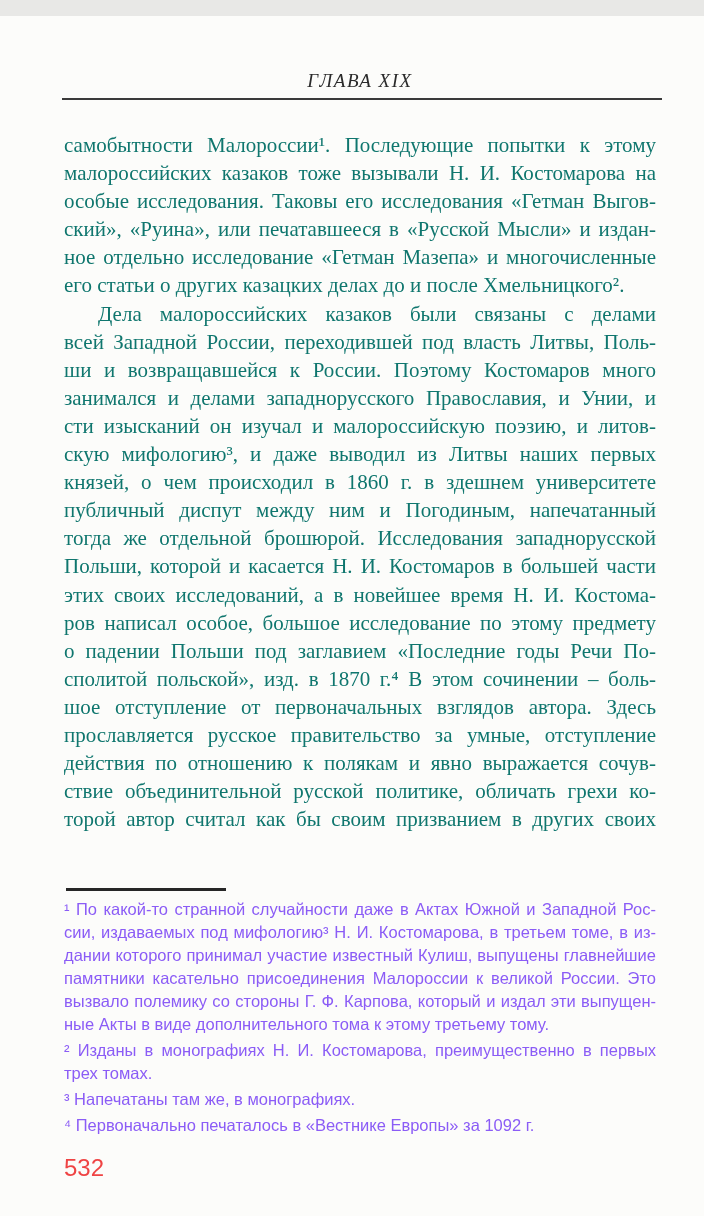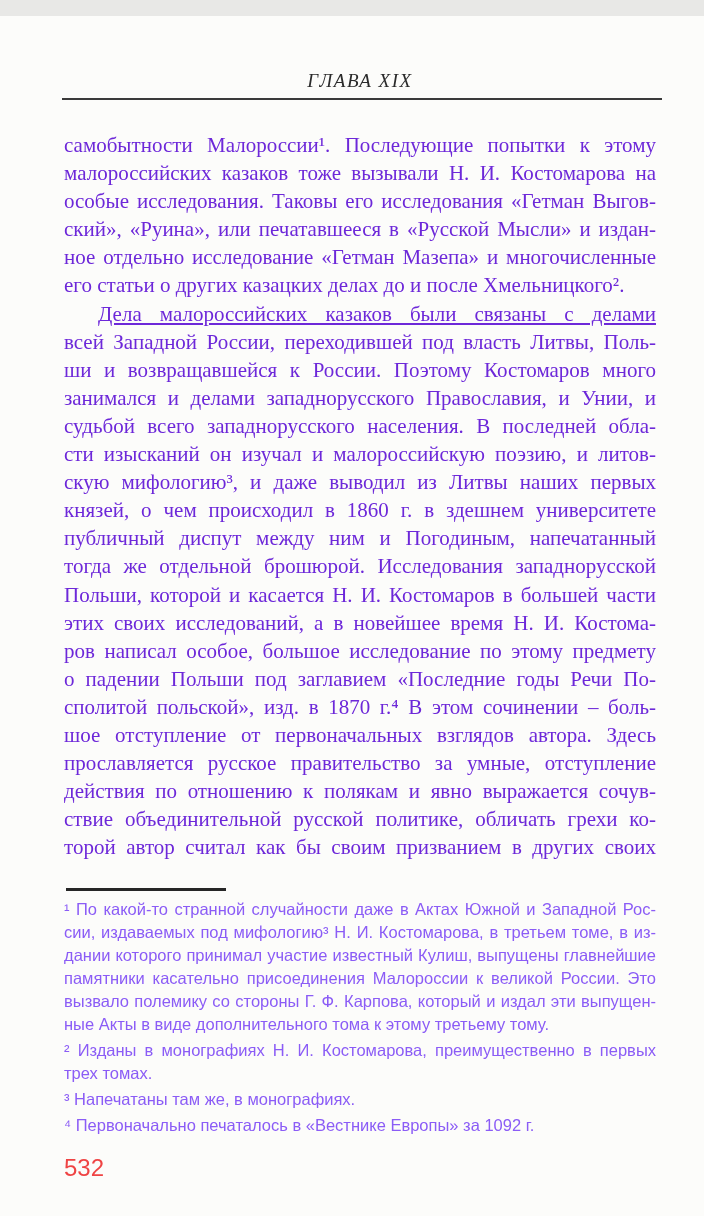--- a/index.html
+++ b/index.html
@@ -35,31 +35,31 @@
     background: #3a3a3a;
   }
   
   .body-text {
     position: absolute;
     top: 115px;
     left: 64px;
     width: 592px;
     font-family: "Liberation Serif", "DejaVu Serif", serif;
     font-size: 21px;
-    color: #6d28d9;
+    color: #0f766e;
   }
   .body-text .line {
     height: 28.1px;
     line-height: 28.1px;
     white-space: nowrap;
     text-align: justify;
     text-align-last: justify;
   }
   .body-text .line.endline { text-align-last: left; }
-  .body-text .line.indent { padding-left: 34px; text-decoration: underline; }
+  .body-text .line.indent { padding-left: 34px; }
   
   .fn-sep {
     position: absolute;
     top: 872px;
     left: 66px;
     width: 160px;
     height: 3px;
     background: #262626;
   }
   .footnotes {
@@ -103,21 +103,20 @@
       <div class="line">самобытности Малороссии¹. Последующие попытки к этому</div>
       <div class="line">малороссийских казаков тоже вызывали Н. И. Костомарова на</div>
       <div class="line">особые исследования. Таковы его исследования «Гетман Выгов-</div>
       <div class="line">ский», «Руина», или печатавшееся в «Русской Мысли» и издан-</div>
       <div class="line">ное отдельно исследование «Гетман Мазепа» и многочисленные</div>
       <div class="line endline">его статьи о других казацких делах до и после Хмельницкого².</div>
       <div class="line indent">Дела малороссийских казаков были связаны с делами</div>
       <div class="line">всей Западной России, переходившей под власть Литвы, Поль-</div>
       <div class="line">ши и возвращавшейся к России. Поэтому Костомаров много</div>
       <div class="line">занимался и делами западнорусского Православия, и Унии, и</div>
-      <div class="line">судьбой всего западнорусского населения. В последней обла-</div>
       <div class="line">сти изысканий он изучал и малороссийскую поэзию, и литов-</div>
       <div class="line">скую мифологию³, и даже выводил из Литвы наших первых</div>
       <div class="line">князей, о чем происходил в 1860 г. в здешнем университете</div>
       <div class="line">публичный диспут между ним и Погодиным, напечатанный</div>
       <div class="line">тогда же отдельной брошюрой. Исследования западнорусской</div>
       <div class="line">Польши, которой и касается Н. И. Костомаров в большей части</div>
       <div class="line">этих своих исследований, а в новейшее время Н. И. Костома-</div>
       <div class="line">ров написал особое, большое исследование по этому предмету</div>
       <div class="line">о падении Польши под заглавием «Последние годы Речи По-</div>
       <div class="line">сполитой польской», изд. в 1870 г.⁴ В этом сочинении – боль-</div>

